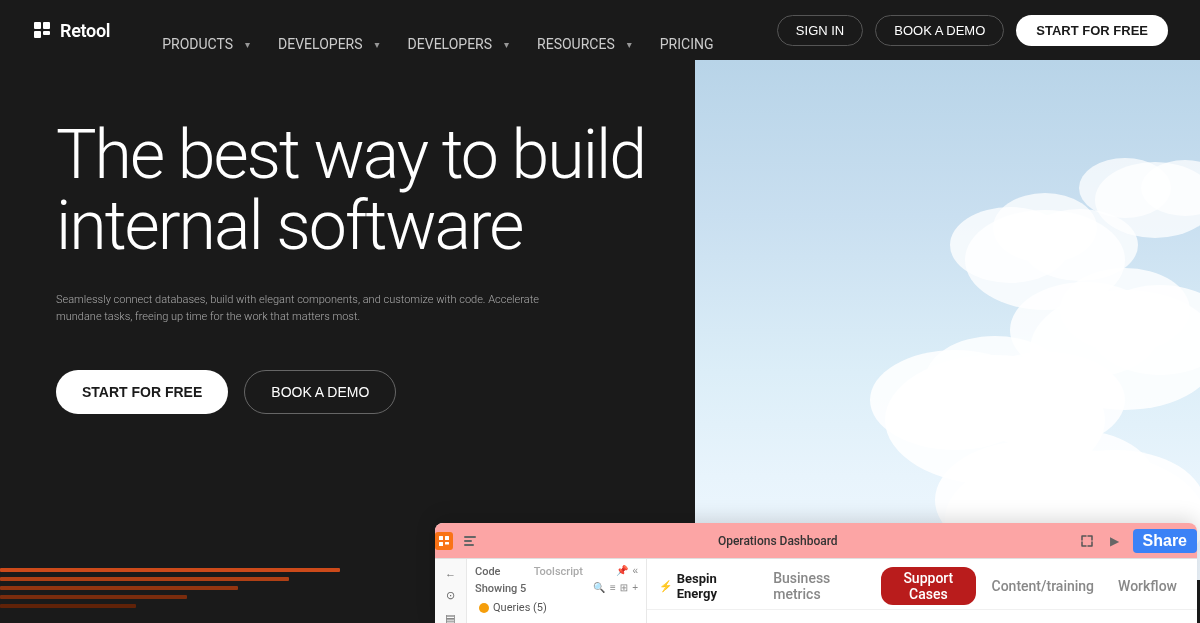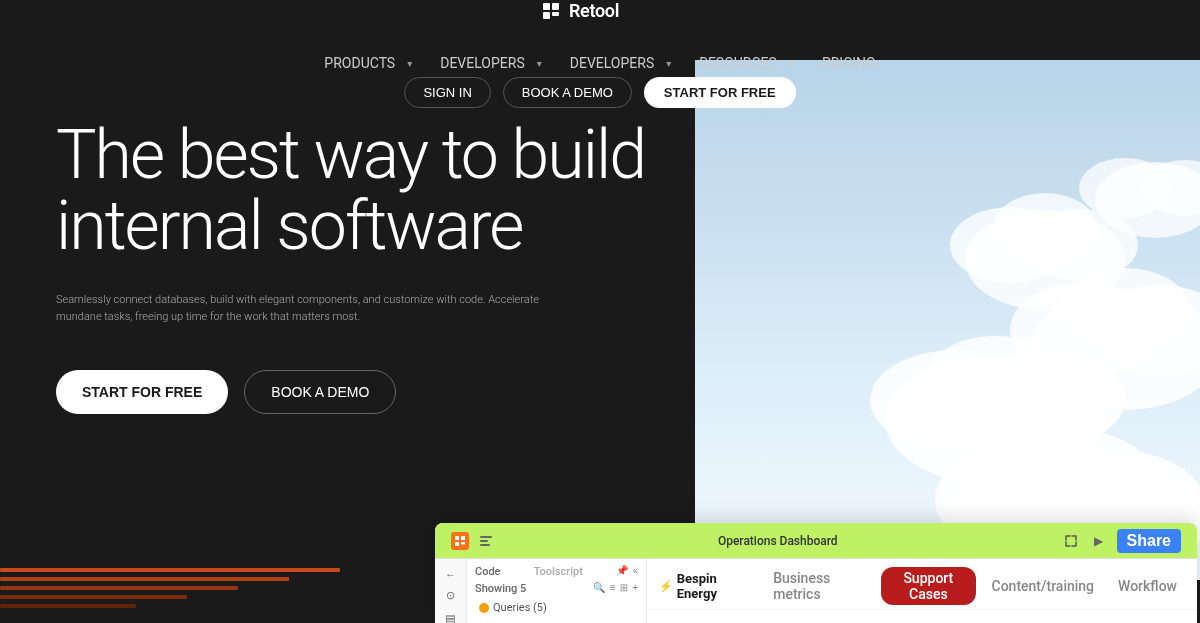--- a/index.html
+++ b/index.html
@@ -14,21 +14,20 @@
 
     
     .navbar {
       display: flex;
       align-items: center;
       padding: 0 32px;
       height: 60px;
       background: #1a1a1a;
       position: relative;
       z-index: 10;
-      flex-direction: column;
     }
 
     .logo {
       display: flex;
       align-items: center;
       gap: 8px;
       margin-right: 40px;
     }
 
     .logo-icon {
@@ -214,25 +213,25 @@
       background: white;
       border-radius: 8px 8px 0 0;
       box-shadow: 0 -4px 20px rgba(0,0,0,0.15);
       overflow: hidden;
       display: flex;
       flex-direction: column;
     }
 
     .app-titlebar {
       height: 36px;
-      background: #bef264;
+      background: #fca5a5;
       border-bottom: 1px solid #e0e0e0;
       display: flex;
       align-items: center;
-      padding: 0 16px;
+      padding: 0 0;
       gap: 8px;
     }
 
     .retool-icon-small {
       width: 18px;
       height: 18px;
       background: #f97316;
       border-radius: 3px;
       display: flex;
       align-items: center;

